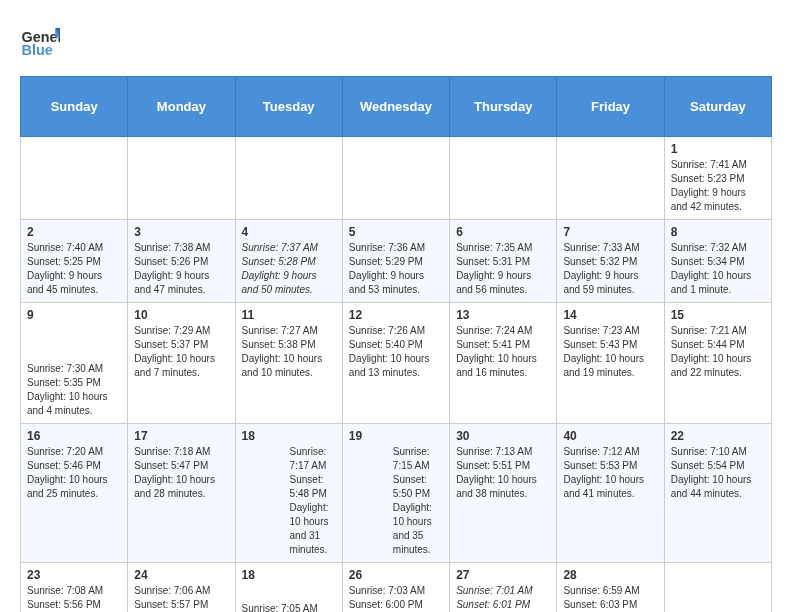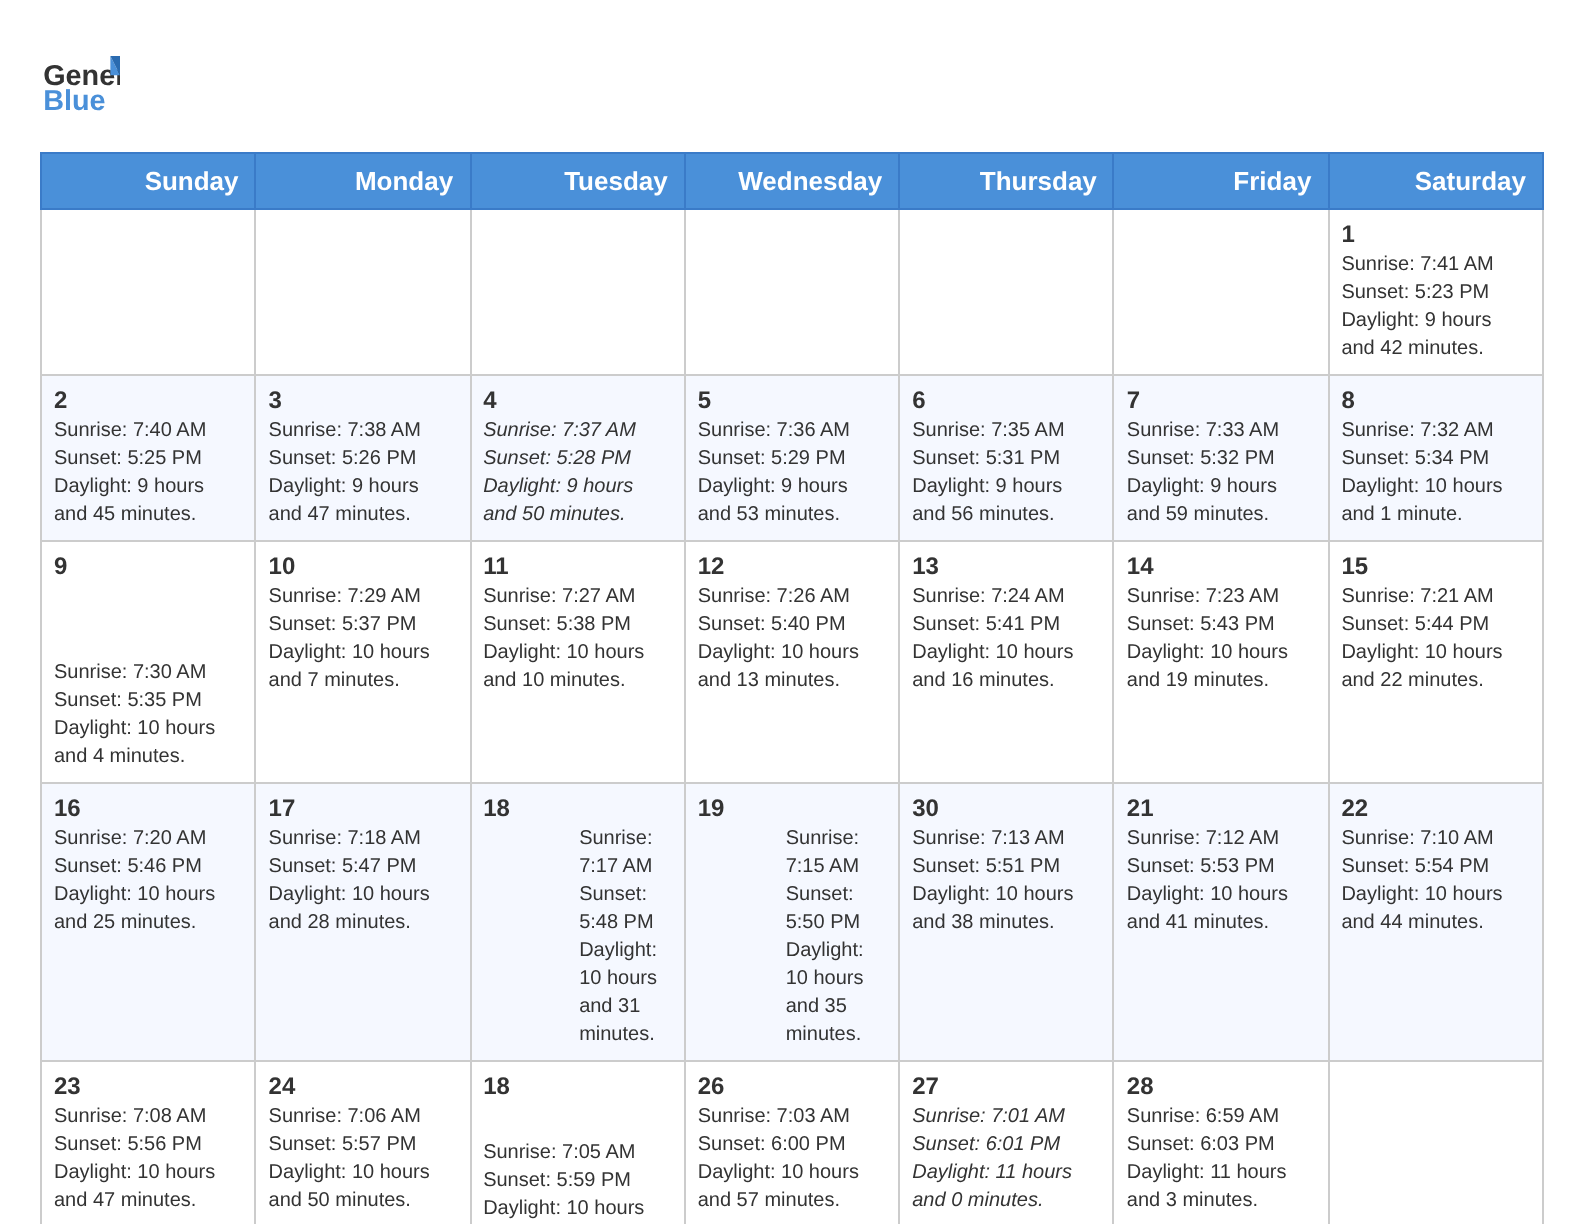--- a/index.html
+++ b/index.html
@@ -39,22 +39,22 @@
     }
     .calendar {
       width: 100%;
       border-collapse: collapse;
     }
     .calendar th {
       background: #4a90d9;
       color: #fff;
       font-size: 13px;
       font-weight: bold;
-      padding: 6px 8px;
-      text-align: right;
+      padding: 22px 8px;
+      text-align: center;
       border: 1px solid #3a7bc8;
     }
     .calendar td {
       border: 1px solid #ccc;
       vertical-align: top;
       padding: 5px 6px;
       font-size: 10.5px;
       color: #333;
       width: 107px;
       min-height: 80px;
@@ -263,21 +263,21 @@
 and 35 minutes.</div>
         </td>
         <td>
           <span class="day-num">30</span>
           <div class="day-info" style="white-space: pre-line;">Sunrise: 7:13 AM
 Sunset: 5:51 PM
 Daylight: 10 hours
 and 38 minutes.</div>
         </td>
         <td>
-          <span class="day-num">21</span>
+          <span class="day-num">40</span>
           <div class="day-info" style="white-space: pre-line;">Sunrise: 7:12 AM
 Sunset: 5:53 PM
 Daylight: 10 hours
 and 41 minutes.</div>
         </td>
         <td>
           <span class="day-num">22</span>
           <div class="day-info" style="white-space: pre-line;">Sunrise: 7:10 AM
 Sunset: 5:54 PM
 Daylight: 10 hours

